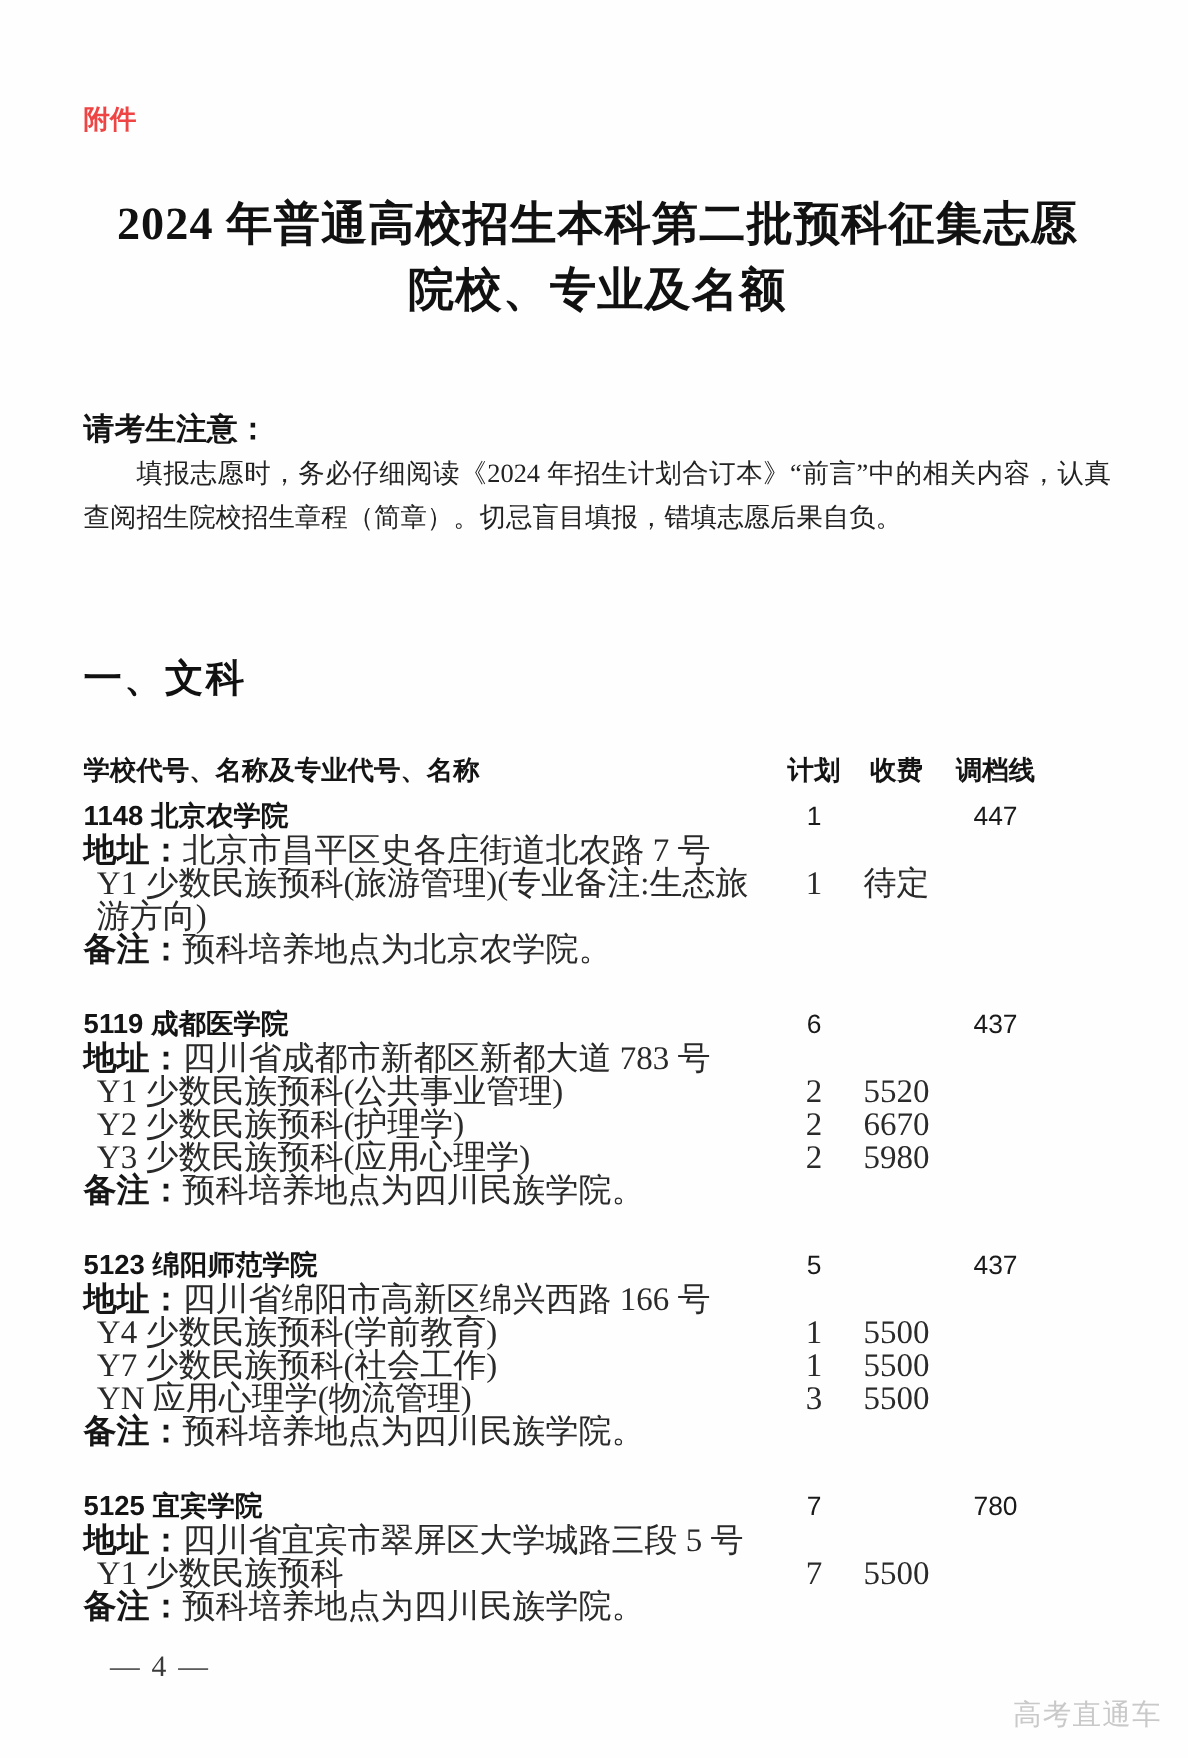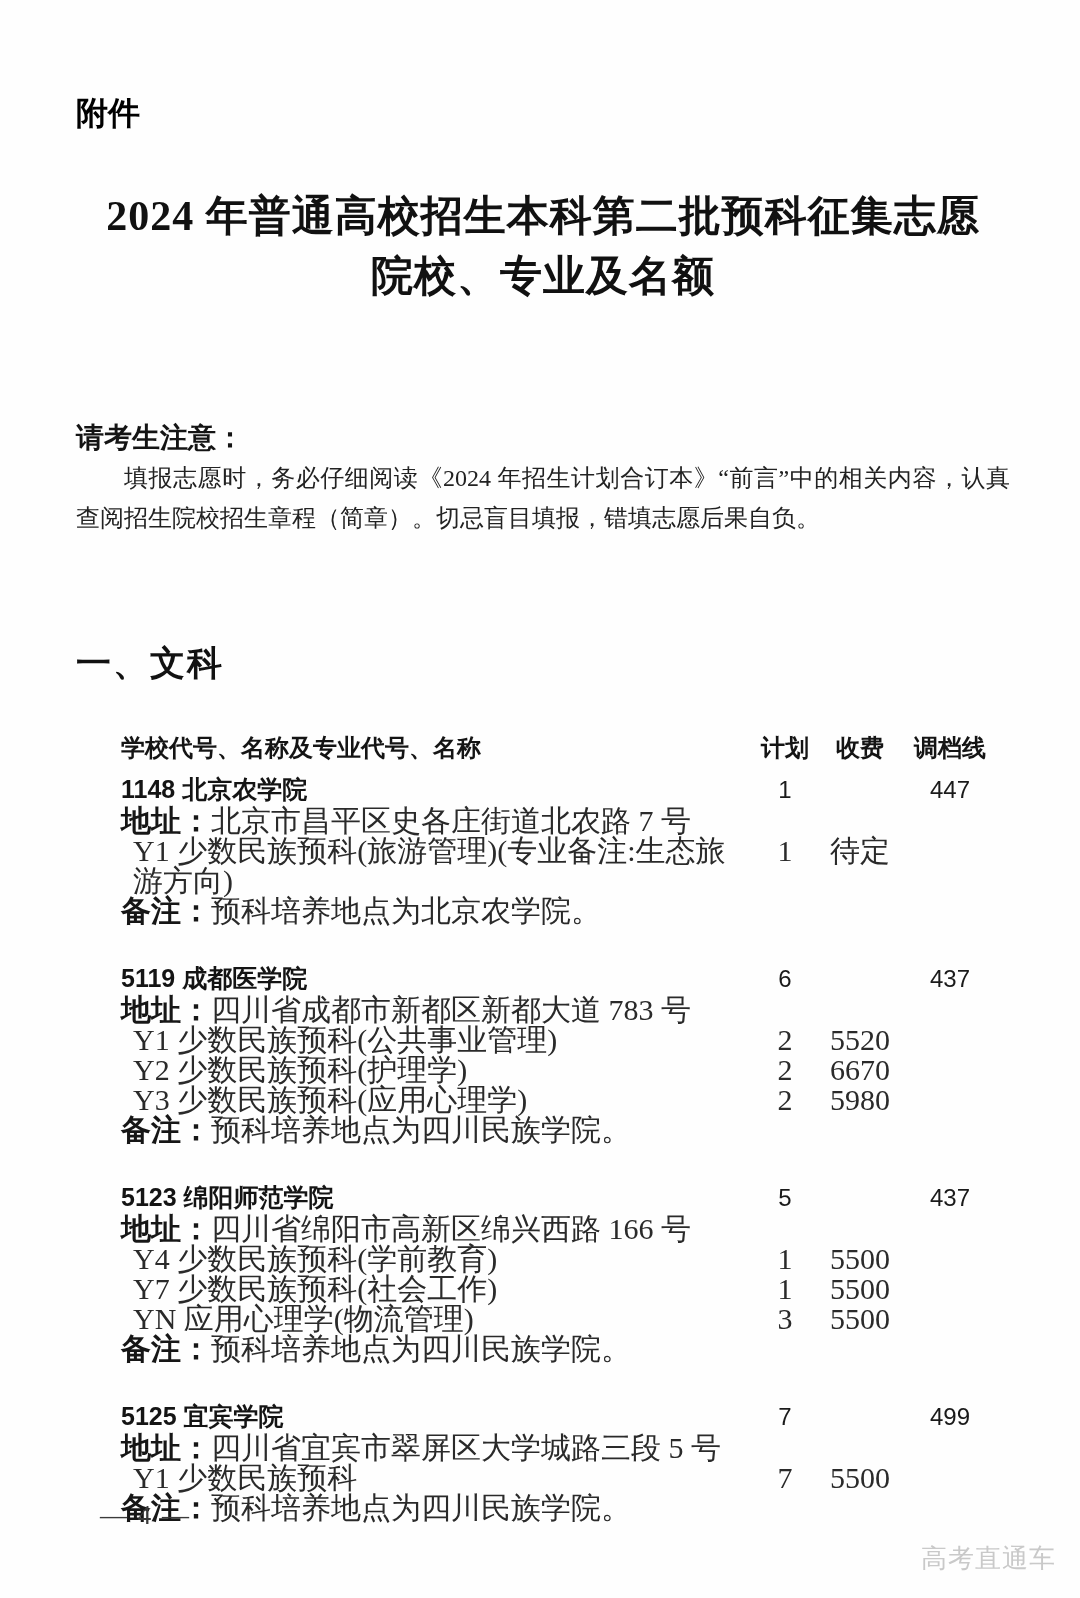--- a/index.html
+++ b/index.html
@@ -9,51 +9,51 @@
     width:1080px; height:1598px;
     background:#fefefe;
     color:#1f1f1f;
     font-family:"Liberation Serif", serif;
     overflow:hidden;
   }
   .content { padding:92px 70px 0 76px; }
 
   .attachment {
     font-family:"Liberation Sans", sans-serif;
-    font-size:32px; font-weight:600; color:#000000;
+    font-size:24px; font-weight:600; color:#ef4444;
   }
 
   .doc-title {
     margin-top:50px;
     text-align:center;
     font-weight:700;
     font-size:42px;
     line-height:60px;
     letter-spacing:1px;
     color:#111;
   }
 
-  .notice { margin-top:112px; }
+  .notice { margin-top:77px; }
   .notice-heading {
     font-weight:700; font-size:28px; line-height:40px; color:#141414;
   }
   .notice-body {
     font-size:24px; line-height:40px;
     text-indent:2em; text-align:justify;
     color:#222;
   }
 
   .section-heading {
     margin-top:102px;
     font-family:"Liberation Sans", sans-serif;
     font-weight:700; font-size:35px; color:#111;
     letter-spacing:2px;
   }
 
-  .table { margin-top:44px;margin-left:45px; }
+  .table { margin-top:44px; }
   .t-row {
     display:grid;
     grid-template-columns:629px 70px 80px 100px 1fr;
     align-items:baseline;
   }
   .c-plan, .c-fee, .c-line { text-align:center; }
 
   .t-head {
     font-family:"Liberation Sans", sans-serif;
     font-weight:700; font-size:24px; line-height:34px; color:#141414;
@@ -201,21 +201,21 @@
           <div class="sub-row">
             <span class="lbl">备注：</span><span>预科培养地点为四川民族学院。</span>
           </div>
         </div>
 
         <div class="school">
           <div class="t-row school-row">
             <div class="c-name">5125 宜宾学院</div>
             <div class="c-plan">7</div>
             <div class="c-fee"></div>
-            <div class="c-line">499</div>
+            <div class="c-line">780</div>
           </div>
           <div class="sub-row">
             <span class="lbl">地址：</span><span>四川省宜宾市翠屏区大学城路三段 5 号</span>
           </div>
           <div class="t-row sub-row major-row">
             <div class="c-name">Y1 少数民族预科</div>
             <div class="c-plan">7</div>
             <div class="c-fee">5500</div>
             <div class="c-line"></div>
           </div>

